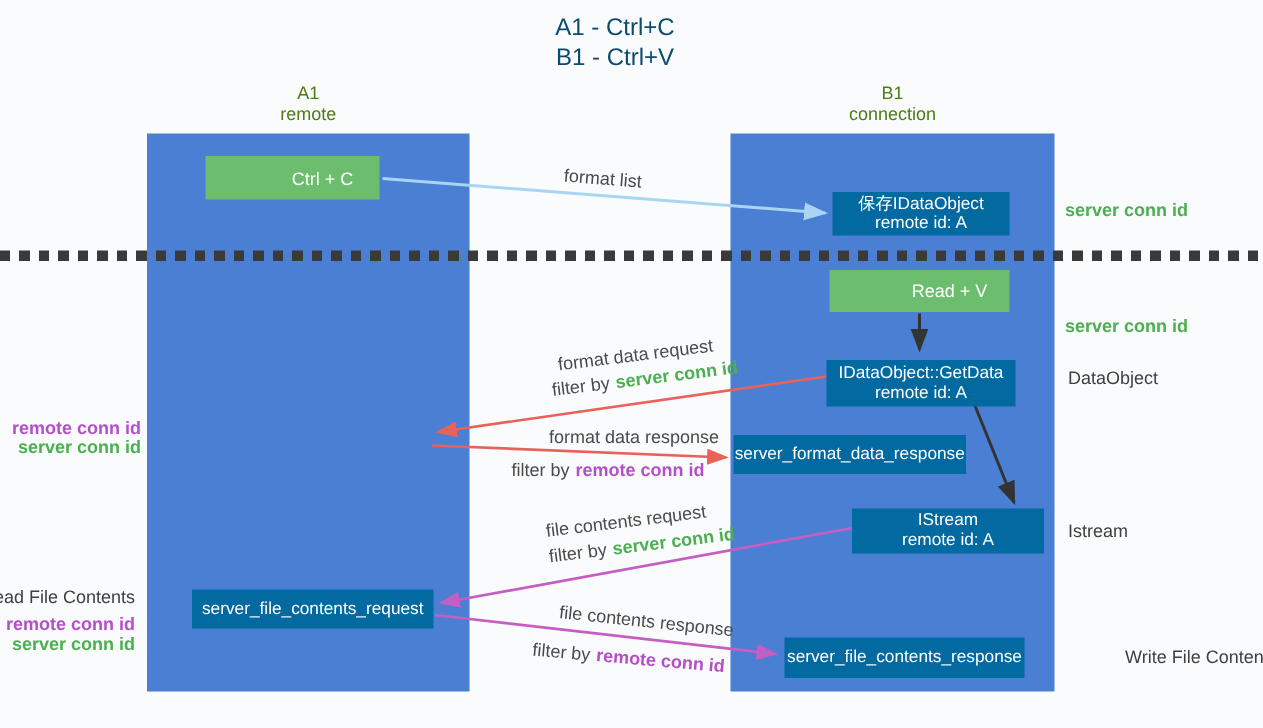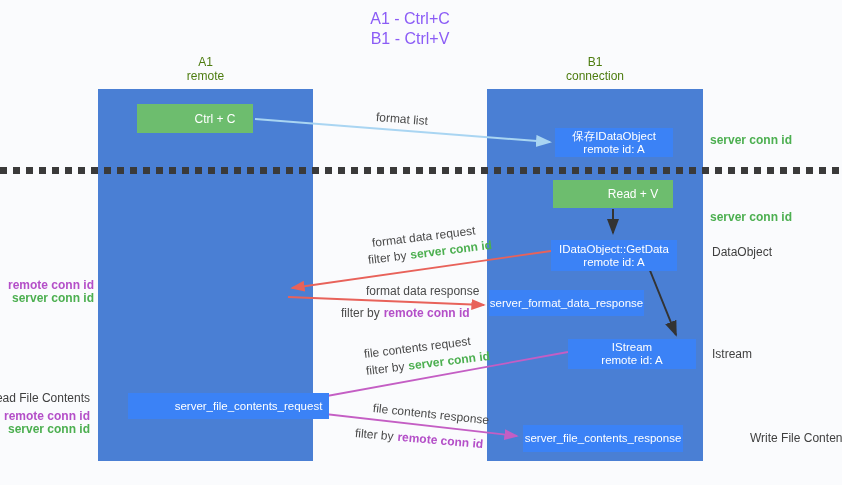--- a/index.html
+++ b/index.html
@@ -1,26 +1,26 @@
 <!DOCTYPE html>
 <html><head>
 <meta charset="utf-8">
 <style>
   html,body{margin:0;padding:0;}
   body{font-family:"Liberation Sans", sans-serif;}
   .canvas{position:relative;width:842px;height:485px;background:#fafbfd;overflow:hidden;}
-  .title{position:absolute;left:0;top:9px;width:820px;text-align:center;font-size:16px;line-height:20px;color:#8b5cf6;}
+  .title{position:absolute;left:0;top:9px;width:820px;text-align:center;font-size:16px;line-height:20px;color:#0c4a6e;}
   .lane{position:absolute;background:#4a7fd4;}
   .lane-header{position:absolute;text-align:center;font-size:12px;line-height:14px;color:#4d7c0f;}
   .dotted{position:absolute;left:0;top:167px;width:842px;height:7px;
           background:repeating-linear-gradient(to right,#3a3a3a 0 7px,transparent 7px 13px);}
   .box{position:absolute;display:flex;flex-direction:column;align-items:center;justify-content:center;
        color:#ffffff;text-align:center;}
   .green{background:#6dbd6e;}
-  .orange{background:#3b82f6;}
+  .orange{background:#0369a1;}
   .box-line{font-size:11.5px;line-height:13px;white-space:nowrap;}
   .box-single{font-size:12px;white-space:nowrap;margin-left:40px;}
   .mid-label{position:absolute;font-size:12px;color:#4a4a4a;white-space:nowrap;transform-origin:left center;}
   .side-label{position:absolute;font-size:12px;color:#3f3f3f;white-space:nowrap;}
   .side-left{text-align:right;}
   .green-id{color:#4caf50;font-weight:bold;}
   .magenta-id{color:#b44fc8;font-weight:bold;}
   .bold-green{position:absolute;font-size:12px;color:#4caf50;font-weight:bold;white-space:nowrap;}
   .bold-magenta{position:absolute;font-size:12px;color:#b44fc8;font-weight:bold;white-space:nowrap;}
   .filter-prefix{padding-right:4px;}
@@ -95,21 +95,21 @@
 
   <div class="box orange" style="left:489px;top:290px;width:155px;height:26px;">
     <div class="box-line">server_format_data_response</div>
   </div>
 
   <div class="box orange" style="left:568px;top:339px;width:128px;height:30px;">
     <div class="box-line">IStream</div>
     <div class="box-line">remote id: A</div>
   </div>
 
-  <div class="box orange" style="left:128px;top:393px;width:161px;height:26px;padding-left:40px;">
+  <div class="box orange" style="left:128px;top:393px;width:161px;height:26px;">
     <div class="box-line">server_file_contents_request</div>
   </div>
 
   <div class="box orange" style="left:523px;top:425px;width:160px;height:27px;">
     <div class="box-line">server_file_contents_response</div>
   </div>
 
   <div class="mid-label" style="left:376px;top:110px;transform:rotate(4.5deg);">format list</div>
 
   <div class="mid-label" style="left:372px;top:236px;transform:rotate(-7deg);">format data request</div>

